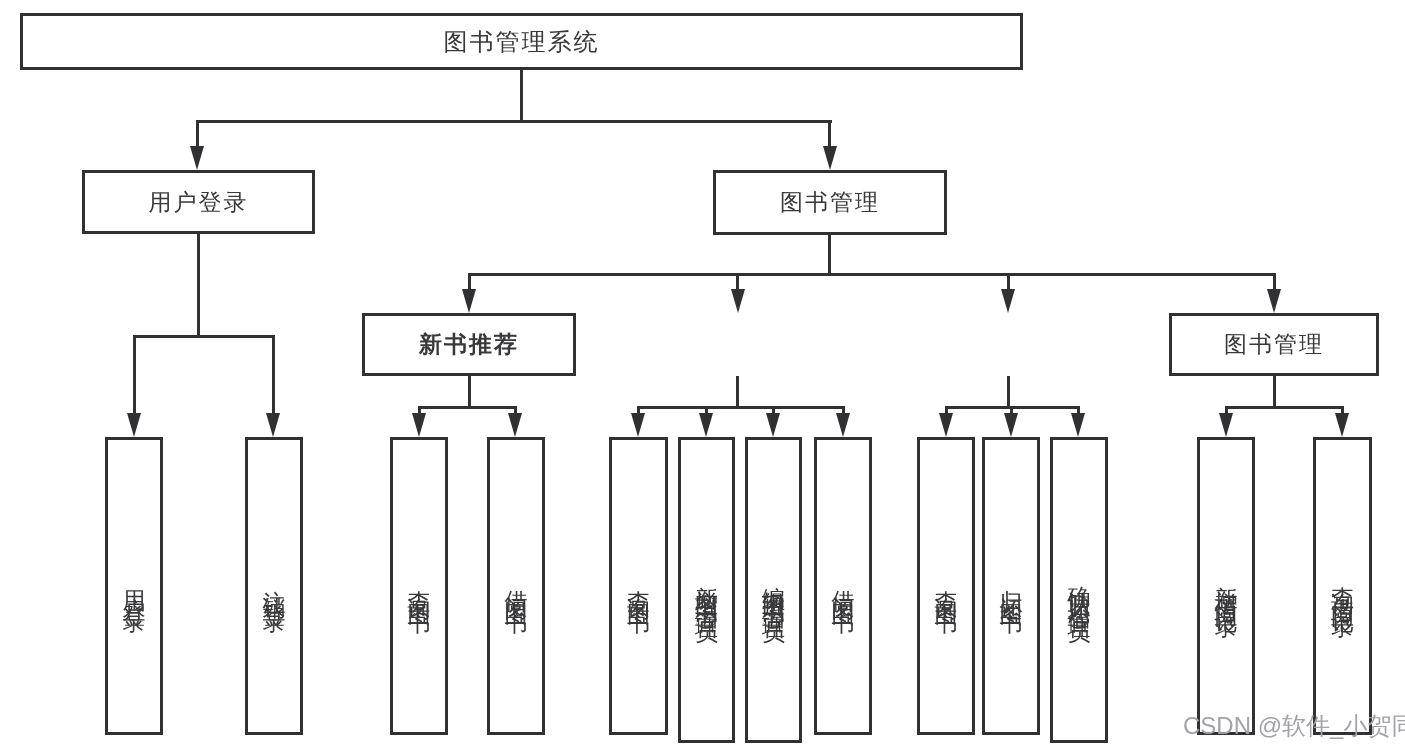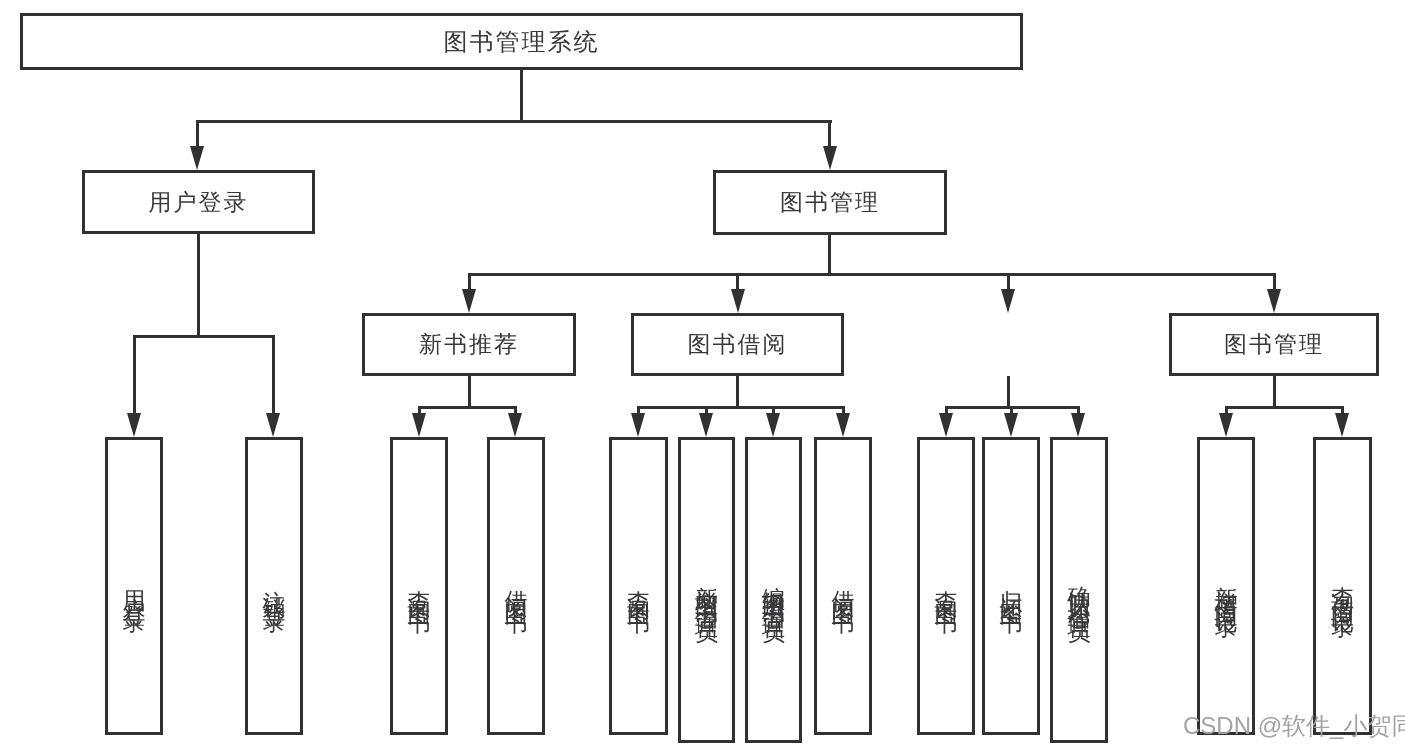--- a/index.html
+++ b/index.html
@@ -75,25 +75,22 @@
   <div class="hl" style="left:468px;top:273px;width:808px;"></div>
   <div class="vl" style="left:468px;top:273px;height:20px;"></div>
   <div class="arrow" style="left:462px;top:289px;"></div>
   <div class="vl" style="left:736px;top:273px;height:20px;"></div>
   <div class="arrow" style="left:731px;top:289px;"></div>
   <div class="vl" style="left:1007px;top:273px;height:20px;"></div>
   <div class="arrow" style="left:1001px;top:289px;"></div>
   <div class="vl" style="left:1273px;top:273px;height:20px;"></div>
   <div class="arrow" style="left:1267px;top:289px;"></div>
 
-  <div class="node" style="left:362px;top:313px;width:214px;height:63px;">
+  <div class="node" style="left:362px;top:313px;width:214px;height:63px;font-weight:bold;">
     <span>新书推荐</span>
-  </div>
-  <div class="node" style="left:631px;top:313px;width:213px;height:63px;">
-    <span>图书借阅</span>
   </div>
   <div class="node" style="left:1169px;top:313px;width:210px;height:63px;">
     <span>图书管理</span>
   </div>
 
   <div class="vl" style="left:468px;top:376px;height:32px;"></div>
   <div class="hl" style="left:418px;top:406px;width:99px;"></div>
   <div class="vl" style="left:418px;top:406px;height:14px;"></div>
   <div class="arrow" style="left:412px;top:413px;"></div>
   <div class="vl" style="left:514px;top:406px;height:14px;"></div>

